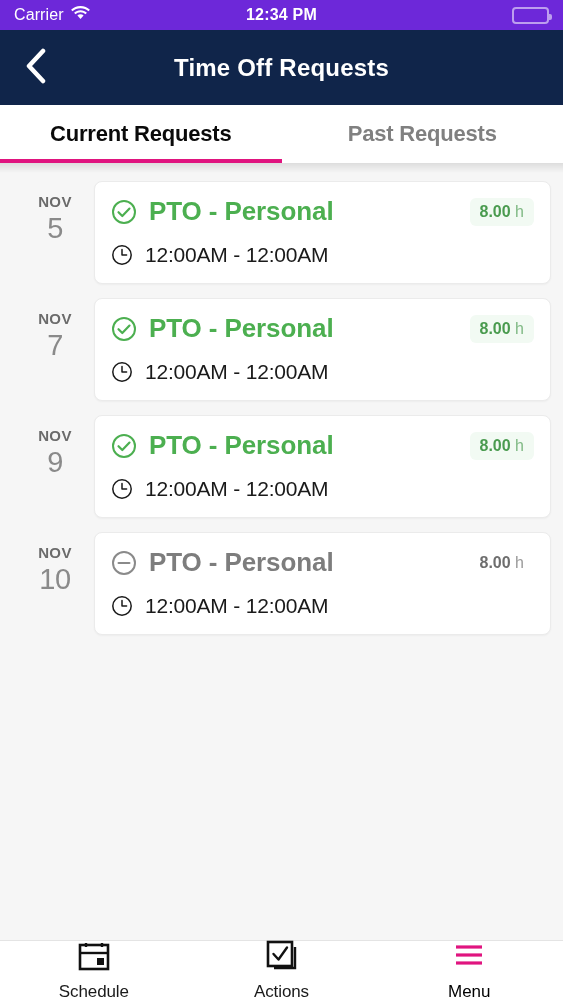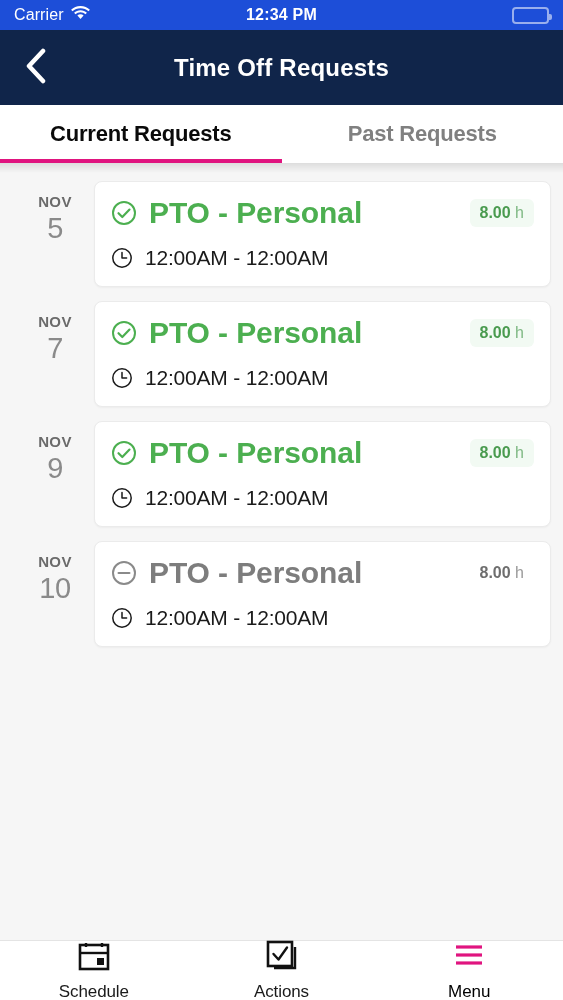--- a/index.html
+++ b/index.html
@@ -17,21 +17,21 @@
     width: 563px;
     height: 1000px;
     display: flex;
     flex-direction: column;
     background: #f6f6f6;
   }
 
   
   .status-bar {
     height: 30px;
-    background: #1d4ed8;
+    background: #6d28d9;
     display: flex;
     align-items: center;
     padding: 4px 14px;
     flex: 0 0 auto;
     position: relative;
   }
   .status-left {
     display: flex;
     align-items: center;
     gap: 7px;
@@ -196,21 +196,21 @@
     display: flex;
     align-items: center;
   }
   .status-icon {
     flex: 0 0 auto;
     margin-right: 12px;
     display: flex;
     align-items: center;
   }
   .card-title {
-    font-size: 30px;
+    font-size: 26px;
     font-weight: bold;
     letter-spacing: -0.1px;
   }
   .card-title.approved { color: #4caf50; }
   .card-title.pending  { color: #7d7d7d; }
 
   .hours-badge {
     margin-left: auto;
     font-size: 16px;
     padding: 6px 10px;

